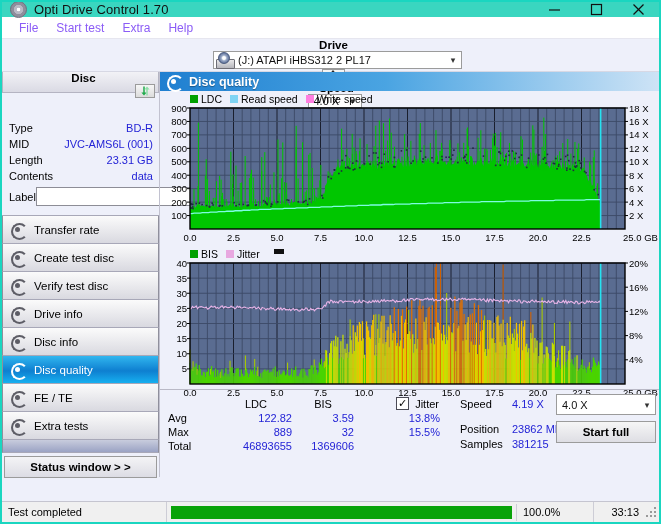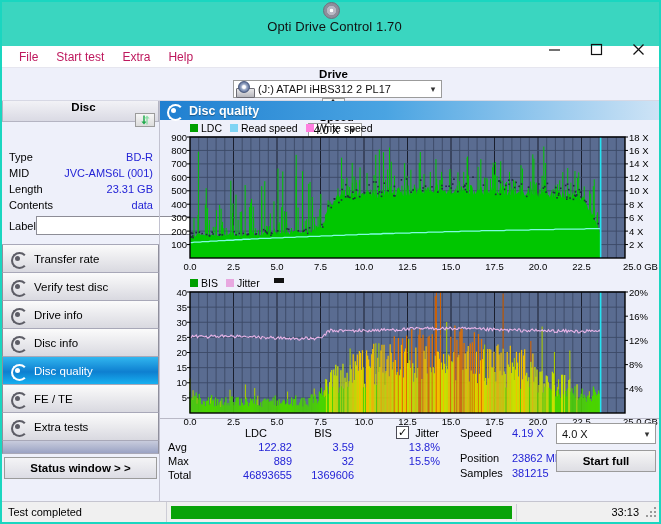--- a/index.html
+++ b/index.html
@@ -13,24 +13,23 @@
   }
   .window {
     width:661px; height:524px;
     background:#eef0fa;
     border:2px solid #1ad6c0;
     position:relative;
     overflow:hidden;
   }
   
   .titlebar {
-    height:44px; background:#3ad6c0;
+    height:15px; background:#3ad6c0;
     display:flex; align-items:center;
     padding-left:8px;
-    flex-direction:column;
   }
   .title-icon {
     width:17px;height:17px;margin-right:7px;
     border-radius:50%;
     background:
       radial-gradient(circle at 50% 50%, #ffffff 0 18%, #b9b9c5 19% 42%, #8e8e9c 43% 72%, #d8d8e2 73% 100%);
     border:1px solid #6c6c7a;
     flex:none;
   }
   .title-text { font-size:13px; color:#111; letter-spacing:.1px; }
@@ -39,39 +38,39 @@
     width:42px;height:30px;display:flex;align-items:center;justify-content:center;
     font-size:14px; color:#111;
   }
   .win-btn svg { display:block; }
   
   .menubar {
     height:22px; background:#ffffff;
     display:flex; align-items:center; padding-left:8px;
     border-bottom:1px solid #e6e6ef;
   }
-  .menu-item { padding:0 9px; font-size:12px; color:#be185d; }
+  .menu-item { padding:0 9px; font-size:12px; color:#8b5cf6; }
   
   .drivebar {
     height:33px; background:#eef0fa;
     display:flex; align-items:center; padding:0 6px;
     border-bottom:1px solid #d7d8e4;
     flex-direction:column;
   }
   .lbl { font-weight:bold; font-size:11.5px; color:#000; }
   .combo {
     height:21px; background:#fff; border:1px solid #9b9b9b;
     display:flex; align-items:center; position:relative;
     font-size:11px; color:#111;
   }
   .combo .arrow {
     margin-left:auto; width:16px; text-align:center;
     color:#333; font-size:9px;
   }
-  .drive-combo { width:209px; margin-left:14px; padding-left:2px; }
+  .drive-combo { width:249px; margin-left:14px; padding-left:2px; }
   .drive-ico {
     width:18px;height:16px;margin-right:4px;flex:none;position:relative;
   }
   .drive-ico:before{
     content:"";position:absolute;left:0;top:7px;width:17px;height:8px;
     background:linear-gradient(#e8e8ea,#b7b7bd);border:1px solid #6d6d75;border-radius:1px;
   }
   .drive-ico:after{
     content:"";position:absolute;left:2px;top:0px;width:10px;height:10px;border-radius:50%;
     background:radial-gradient(circle,#fff 20%,#9aa9c6 40%,#5c6f99 75%);
@@ -330,20 +329,24 @@
           <span class="btn3d label-btn">
             <span class="disc-glyph"></span>
           </span>
         </div>
       </div>
 
       <div class="sidebar">
         <div class="sb-item">
           <span class="sb-ico"></span>
           <span>Transfer rate</span>
+        </div>
+        <div class="sb-item">
+          <span class="sb-ico"></span>
+          <span>Create test disc</span>
         </div>
         <div class="sb-item">
           <span class="sb-ico"></span>
           <span>Verify test disc</span>
         </div>
         <div class="sb-item">
           <span class="sb-ico"></span>
           <span>Drive info</span>
         </div>
         <div class="sb-item">
@@ -1521,16 +1524,17 @@
         </div>
       </div>
     </div>
   </div>
 
   <div class="statusbar">
     <div class="st-cell st-msg">Test completed</div>
     <div class="progress-outer">
       <div class="progress-bar" id="progbar" style="width: 100%; background: rgb(9, 163, 9);"></div>
     </div>
+    <div class="st-cell st-pct">100.0%</div>
     <div class="st-cell st-time">33:13</div>
     <div class="grip"></div>
   </div>
 </div>
 
 </body></html>

